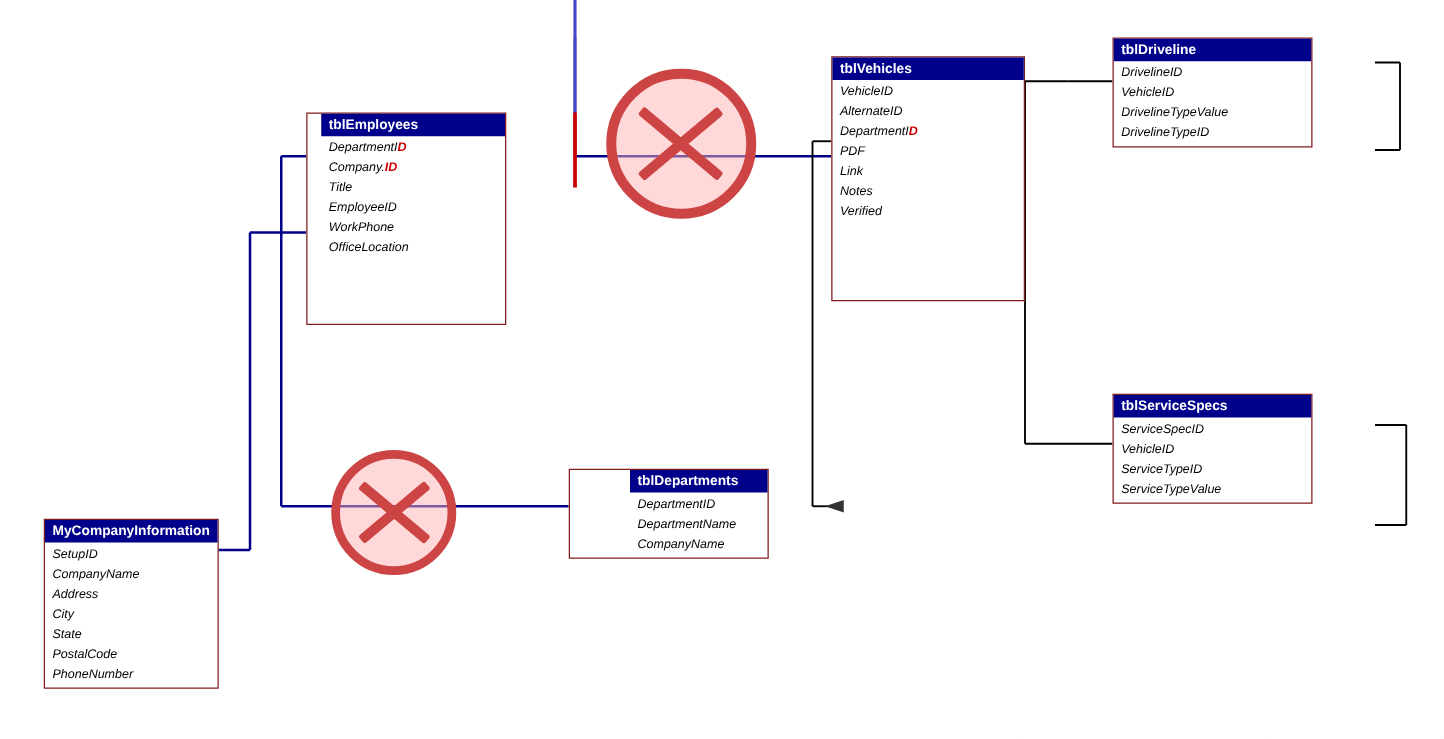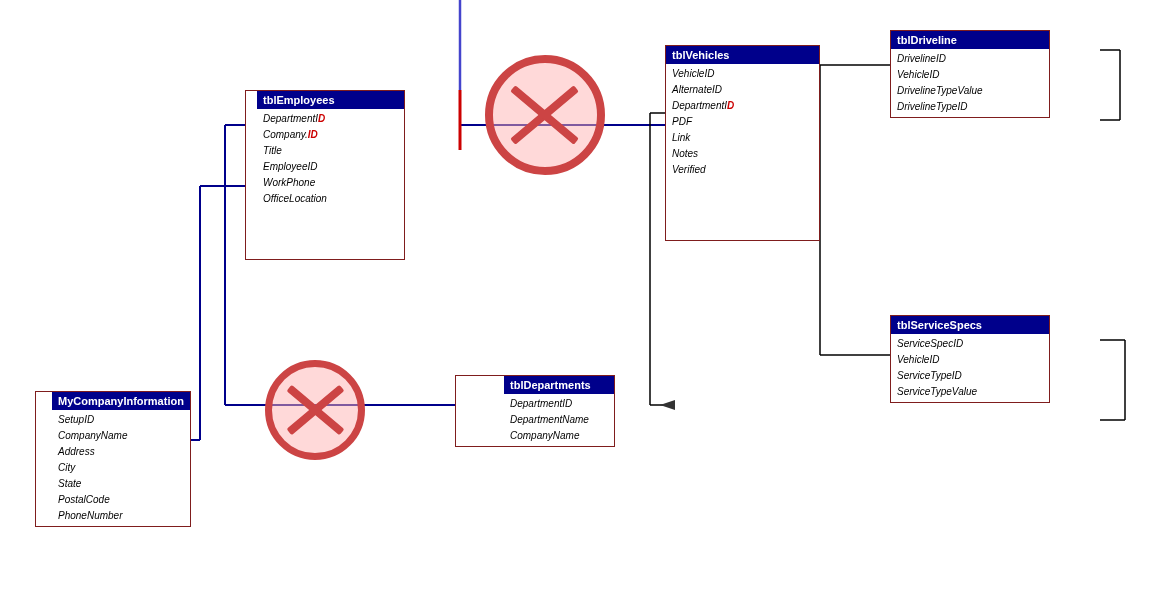--- a/index.html
+++ b/index.html
@@ -140,21 +140,21 @@
 
     <path d="M 660 405 L 675 400 L 675 410 Z" fill="#333"></path>
   </svg>
 
   <div class="no-entry" style="width: 120px; height: 120px; left: 485px; top: 55px; border-width: 8px;">
   </div>
 
   <div class="no-entry" style="width: 100px; height: 100px; left: 265px; top: 360px; border-width: 7px;">
   </div>
 
-  <div class="db-table" style="left: 35px; top: 391px; padding-left: 16px;">
+  <div class="db-table" style="left: 35px; top: 415px;">
     <div class="db-table-header">MyCompanyInformation</div>
     <div class="db-table-body">
       <div class="db-table-row">SetupID</div>
       <div class="db-table-row">CompanyName</div>
       <div class="db-table-row">Address</div>
       <div class="db-table-row">City</div>
       <div class="db-table-row">State</div>
       <div class="db-table-row">PostalCode</div>
       <div class="db-table-row">PhoneNumber</div>
     </div>

